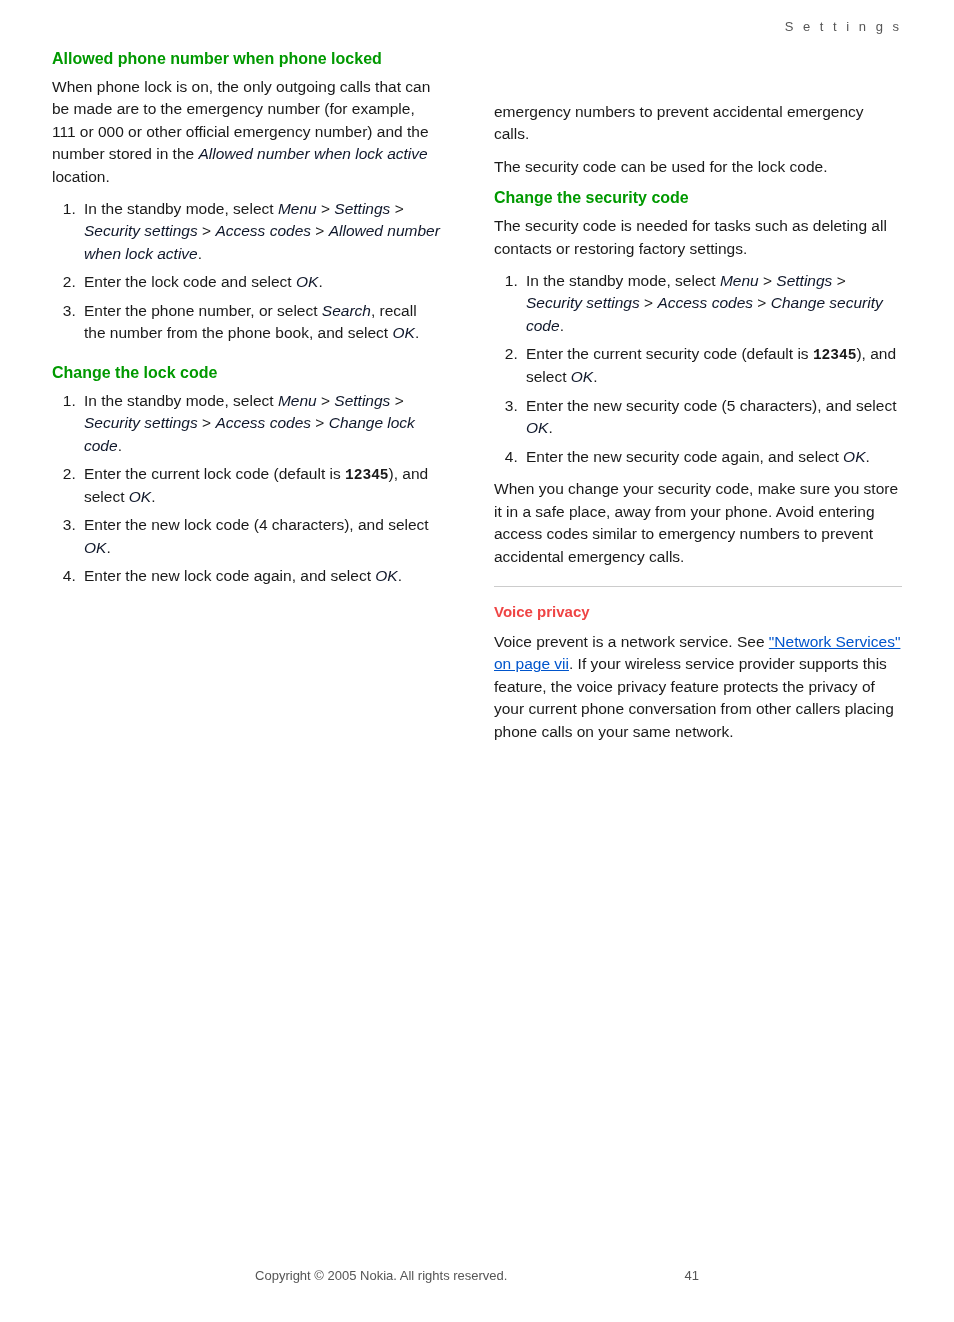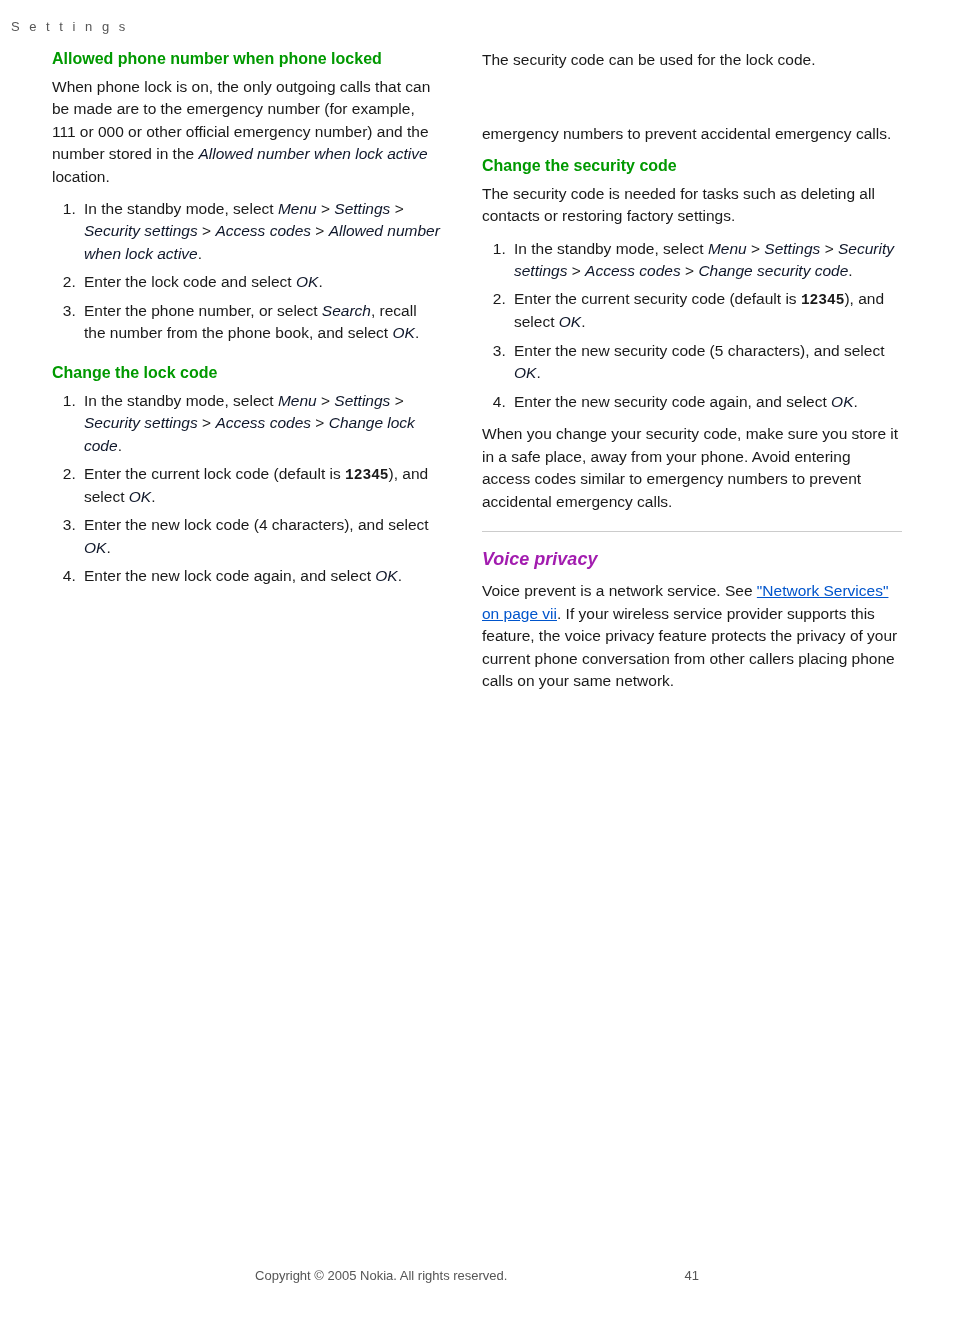--- a/index.html
+++ b/index.html
@@ -7,32 +7,33 @@
       width: 954px;
       min-height: 1322px;
       background: #fff;
       font-family: 'Nokia Sans', 'Frutiger', 'Helvetica Neue', Arial, sans-serif;
       font-size: 15.5px;
       line-height: 1.45;
       color: #1a1a1a;
       position: relative;
     }
     .page-header {
+      text-align: right;
       padding: 18px 52px 0 0;
       font-size: 13px;
       letter-spacing: 3px;
       color: #555;
       font-weight: normal;
       margin-left: 11px;
     }
     .content-area {
       display: flex;
       flex-direction: row;
       padding: 12px 52px 0 52px;
-      gap: 40px;
+      gap: 52px;
     }
     .col-left {
       width: 390px;
       flex-shrink: 0;
     }
     .col-right {
       flex: 1;
     }
     h2.section-title {
       font-size: 16px;
@@ -63,25 +64,24 @@
     .bold-mono {
       font-weight: bold;
       font-family: 'Courier New', monospace;
       font-size: 14.5px;
     }
     .link-blue {
       color: #0055cc;
       text-decoration: underline;
     }
     .section-voice h2 {
-      font-size: 18px;
-      color: #a21caf;
+      font-size: 15px;
+      color: #ef4444;
       font-weight: bold;
       margin-bottom: 8px;
-      font-style: italic;
     }
     .page-footer {
       position: absolute;
       bottom: 36px;
       width: 100%;
       text-align: center;
       font-size: 13px;
       color: #555;
     }
     .section-block {
@@ -152,25 +152,25 @@
         <li>
           Enter the new lock code again, and select <em class="italic-green">OK</em>.
         </li>
       </ol>
     </div>
 
   </div>
 
   <div class="col-right">
 
+    <p style="margin-top: 52px;">
+      <span>emergency numbers to prevent accidental emergency calls.</span>
+    </p>
     <p>
       <span>The security code can be used for the lock code.</span>
-    </p>
-    <p style="margin-top: 52px;">
-      <span>emergency numbers to prevent accidental emergency calls.</span>
     </p>
 
     <div class="section-block">
       <h2 class="section-title">
         <span>Change the security code</span>
       </h2>
       <p>
         <span>The security code is needed for tasks such as deleting all contacts or restoring factory settings.</span>
       </p>
       <ol>

